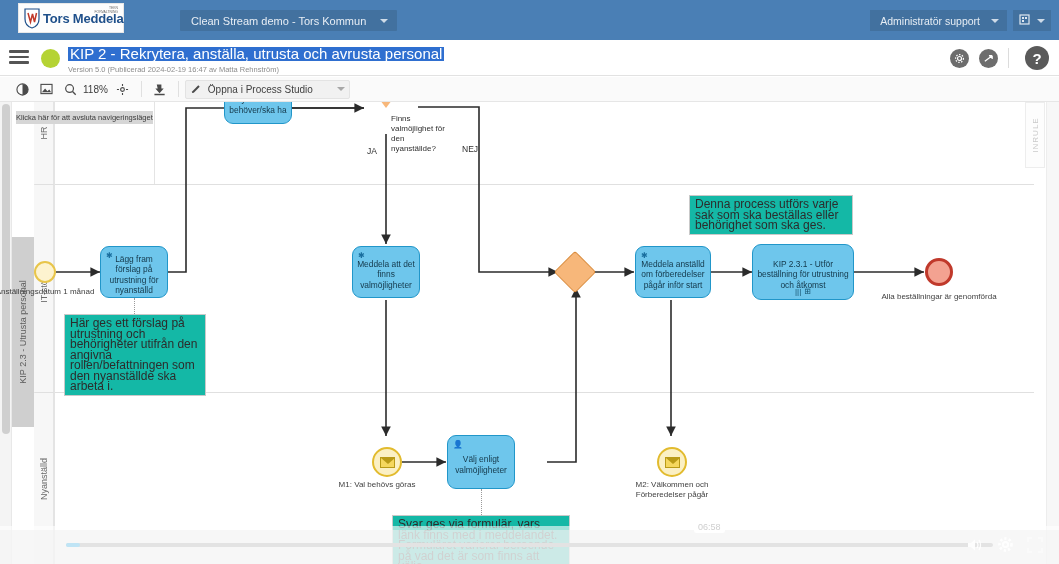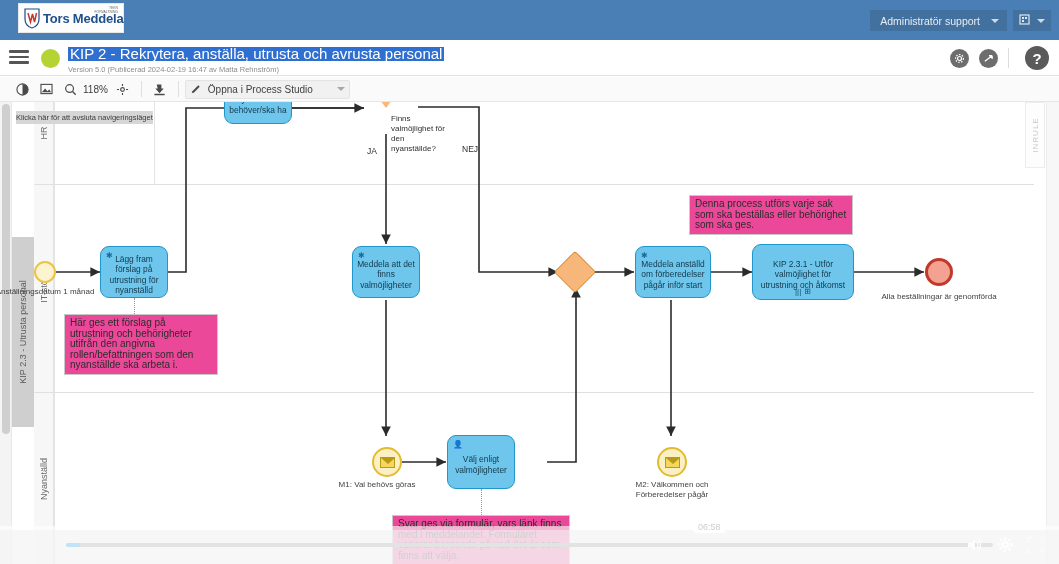--- a/index.html
+++ b/index.html
@@ -212,22 +212,22 @@
     background: #f3a291; border: 3px solid #c0392b;
   }
 
   .ev-label {
     position: absolute; font-size: 8px; color: #3f3f3f; line-height: 10px;
     text-align: center; width: 120px;
   }
   .flow-label { position: absolute; font-size: 8.5px; color: #2f2f2f; }
 
   .note {
-    position: absolute; background: #ec4899; border: 1px solid #c9c9c9;
-    font-size: 10px; line-height: 10.5px; color: #2c2c2c; padding: 3px 5px;
+    position: absolute; background: #14b8a6; border: 1px solid #c9c9c9;
+    font-size: 12px; line-height: 10.5px; color: #2c2c2c; padding: 3px 5px;
   }
   .dashed-link { position: absolute; border-top: 1px dotted #9a9a9a; }
   .dashed-v { position: absolute; border-left: 1px dotted #9a9a9a; }
 
   svg.edges { position: absolute; left: 0; top: 0; width: 1000px; height: 462px;
               pointer-events: none; }
 
   .tooltip {
     position: absolute; background: #d6d6d6; color: #3a3a3a;
     font-size: 7.5px; padding: 2px 0; white-space: nowrap; z-index: 40;
@@ -265,20 +265,24 @@
       <span class="logo-mark">
         <svg width="20" height="22" viewBox="0 0 20 22">
           <path d="M3 2 L17 2 L17 12 Q17 19 10 21 Q3 19 3 12 Z" fill="#ffffff" stroke="#1e4f8a" stroke-width="1.2"></path>
           <path d="M6 6 L8.5 15 L10.5 7 L12.5 15 L14.5 6" fill="none" stroke="#c0392b" stroke-width="1.5"></path>
         </svg>
       </span>
       <span class="logo-text">Tors Meddela</span>
       <span class="logo-supertext">TEKN<br>FÖRVALTNING</span>
     </div>
 
+    <div class="proj-select">
+      <span>Clean Stream demo - Tors Kommun</span>
+      <i class="caret"></i>
+    </div>
 
     <div class="admin-select">
       <span>Administratör support</span>
       <i class="caret"></i>
     </div>
 
     <div class="lang-select">
       <span>
         <svg width="11" height="11" viewBox="0 0 11 11">
           <rect x="1" y="1" width="9" height="9" fill="none" stroke="#dfe8f1" stroke-width="1.2"></rect>
@@ -436,41 +440,41 @@
 
       <div class="event-start" style="left:0px; top:159px;"></div>
       <div class="ev-label" style="left:-49px; top:185px; width:120px;">Anställningsdatum
 1 månad</div>
 
       <div class="task" style="left:66px; top:144px; width:68px; height:52px;">
         <span class="tico">✱</span>
         <span>Lägg fram förslag på utrustning för nyanställd</span>
       </div>
       <div class="dashed-v" style="left:100px; top:196px; height:20px;"></div>
-      <div class="note" style="left:30px; top:212px; width:154px;">Här ges ett förslag på utrustning och behörigheter utifrån den angivna rollen/befattningen som den nyanställde ska arbeta i.</div>
+      <div class="note" style="left:30px; top:212px; width:142px;">Här ges ett förslag på utrustning och behörigheter utifrån den angivna rollen/befattningen som den nyanställde ska arbeta i.</div>
 
       <div class="gw-tri" style="left:334px; top:-18px;"></div>
       <div class="flow-label" style="left:357px; top:12px; width:56px; font-size:8px; line-height:10px; color:#2f2f2f;">Finns valmöjlighet för den nyanställde?</div>
       <div class="flow-label" style="left:333px; top:44px;">JA</div>
       <div class="flow-label" style="left:428px; top:42px;">NEJ</div>
 
       <div class="task" style="left:318px; top:144px; width:68px; height:52px;">
         <span class="tico">✱</span>
         <span>Meddela att det finns valmöjligheter</span>
       </div>
 
       <div class="gateway" style="left:526px; top:155px;"></div>
 
       <div class="task" style="left:601px; top:144px; width:76px; height:52px;">
         <span class="tico">✱</span>
         <span>Meddela anställd om förberedelser pågår inför start</span>
       </div>
 
       <div class="task" style="left:718px; top:142px; width:102px; height:56px;">
-        <span>KIP 2.3.1 - Utför valmöjlighet för utrustning och åtkomst</span>
+        <span>KIP 2.3.1 - Utför beställning för utrustning och åtkomst</span>
         <span class="subproc-markers">
           <span class="mk">|||</span>
           <span class="mk">⊞</span>
         </span>
       </div>
       <div class="dashed-link" style="left:760px; top:120px; width:34px; transform:rotate(34deg);"></div>
       <div class="note" style="left:655px; top:93px; width:164px;">Denna process utförs varje sak som ska beställas eller behörighet som ska ges.</div>
 
       <div class="event-end" style="left:891px; top:156px;"></div>
       <div class="ev-label" style="left:845px; top:190px; width:120px;">Alla beställningar

